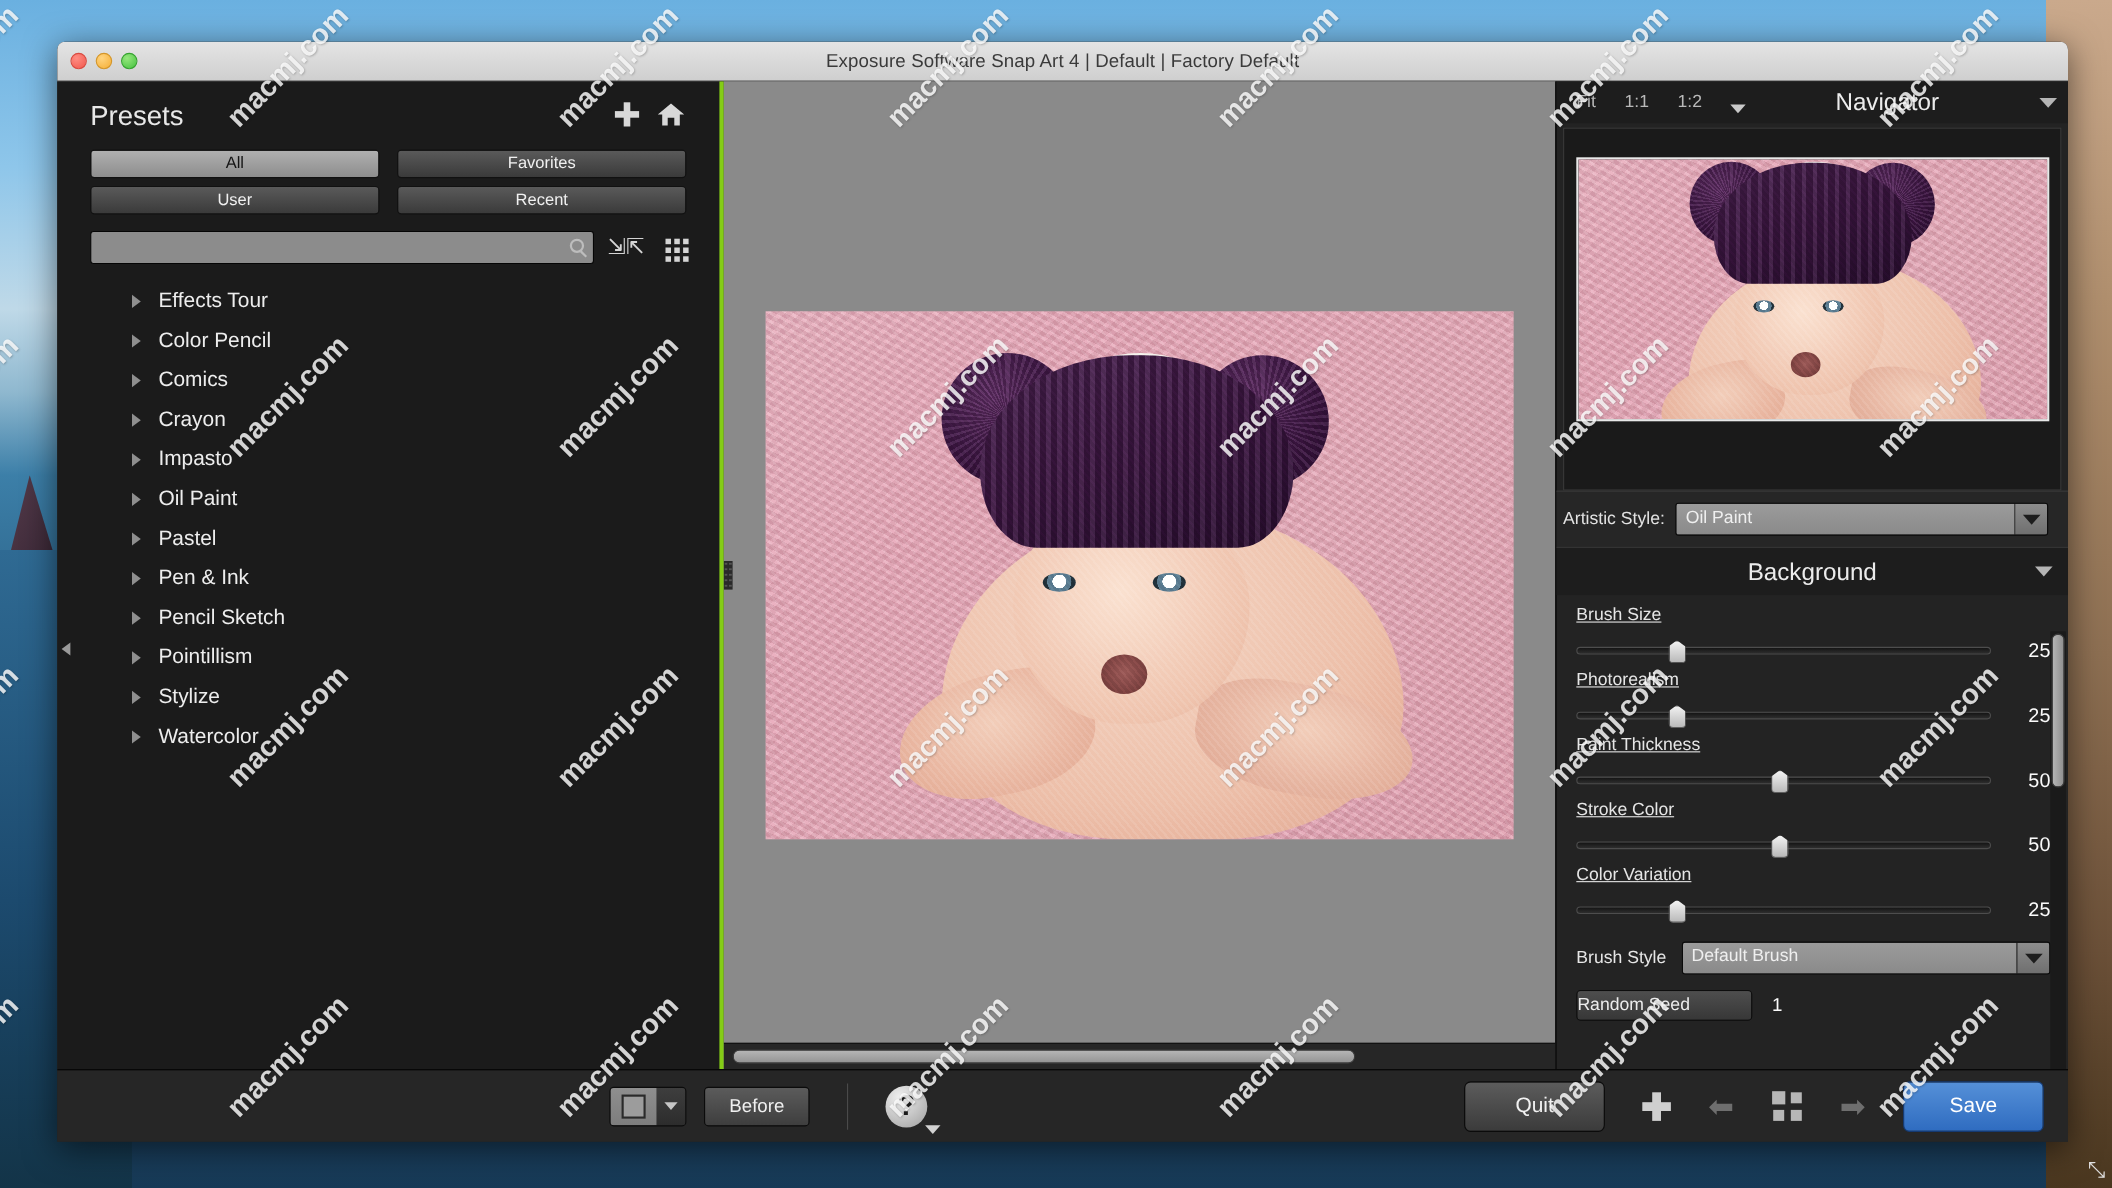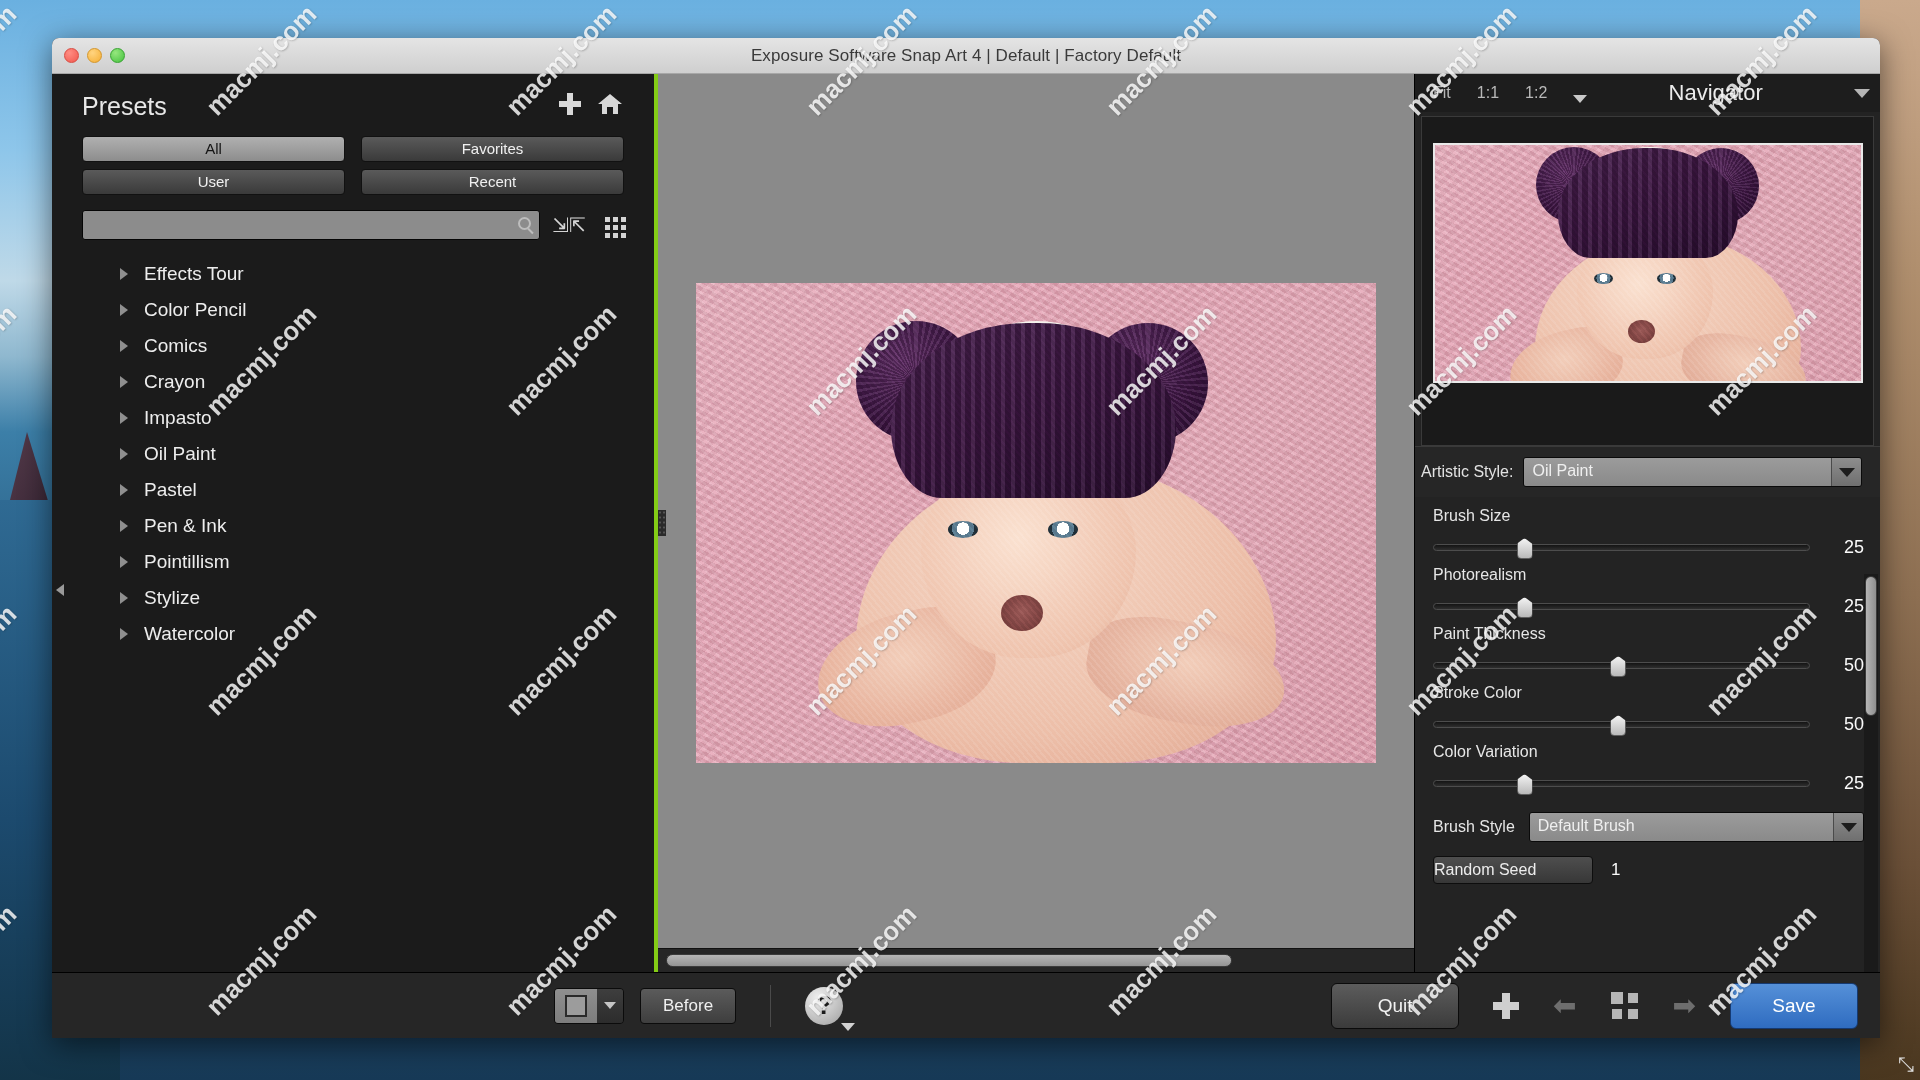--- a/index.html
+++ b/index.html
@@ -329,21 +329,21 @@
     height: 44px; background: #1d1d1d; border-top: 1px solid #3a3a3a;
     position: relative;
   }
   .bg-title { font-size: 22px; color: #ececec; }
   .bg-header .caret-right { position: absolute; right: 14px; margin-left: 0; }
 
   .params {
     flex: 1; padding: 10px 16px 0 18px; position: relative; overflow: hidden;
   }
   .param { margin-bottom: 8px; }
-  .param-label { color: #e6e6e6; font-size: 16px; margin-bottom: 12px; }
+  .param-label { color: #e6e6e6; font-size: 16px; margin-bottom: 12px; text-decoration: underline; }
   .slider-row { display: flex; align-items: center; gap: 14px; }
   .track {
     flex: 1; height: 7px; border-radius: 4px;
     background: linear-gradient(to bottom, #141414, #2e2e2e);
     border: 1px solid #4d4d4d; position: relative;
   }
   .knob {
     position: absolute; top: -7px; width: 16px; height: 21px;
     background: linear-gradient(to bottom, #f2f2f2, #b9b9b9);
     border: 1px solid #5e5e5e;
@@ -545,20 +545,24 @@
             <span class="tri"></span>
             <span>Oil Paint</span>
           </div>
         <div class="preset-item">
             <span class="tri"></span>
             <span>Pastel</span>
           </div>
         <div class="preset-item">
             <span class="tri"></span>
             <span>Pen &amp; Ink</span>
+          </div>
+        <div class="preset-item">
+            <span class="tri"></span>
+            <span>Pencil Sketch</span>
           </div>
         <div class="preset-item">
             <span class="tri"></span>
             <span>Pointillism</span>
           </div>
         <div class="preset-item">
             <span class="tri"></span>
             <span>Stylize</span>
           </div>
         <div class="preset-item">
@@ -636,20 +640,24 @@
       <div class="style-row">
         <span class="style-label">Artistic Style:</span>
         <div class="combo">
           <div class="val">Oil Paint</div>
           <div class="arrow">
               <i></i>
             </div>
         </div>
       </div>
 
+      <div class="bg-header">
+        <span class="bg-title">Background</span>
+        <span class="caret-right"></span>
+      </div>
 
       <div class="params">
         <div class="param">
           <div class="param-label">Brush Size</div>
           <div class="slider-row">
             <div class="track">
                 <span class="knob" style="left:22%"></span>
               </div>
             <span class="pval">25</span>
           </div>

